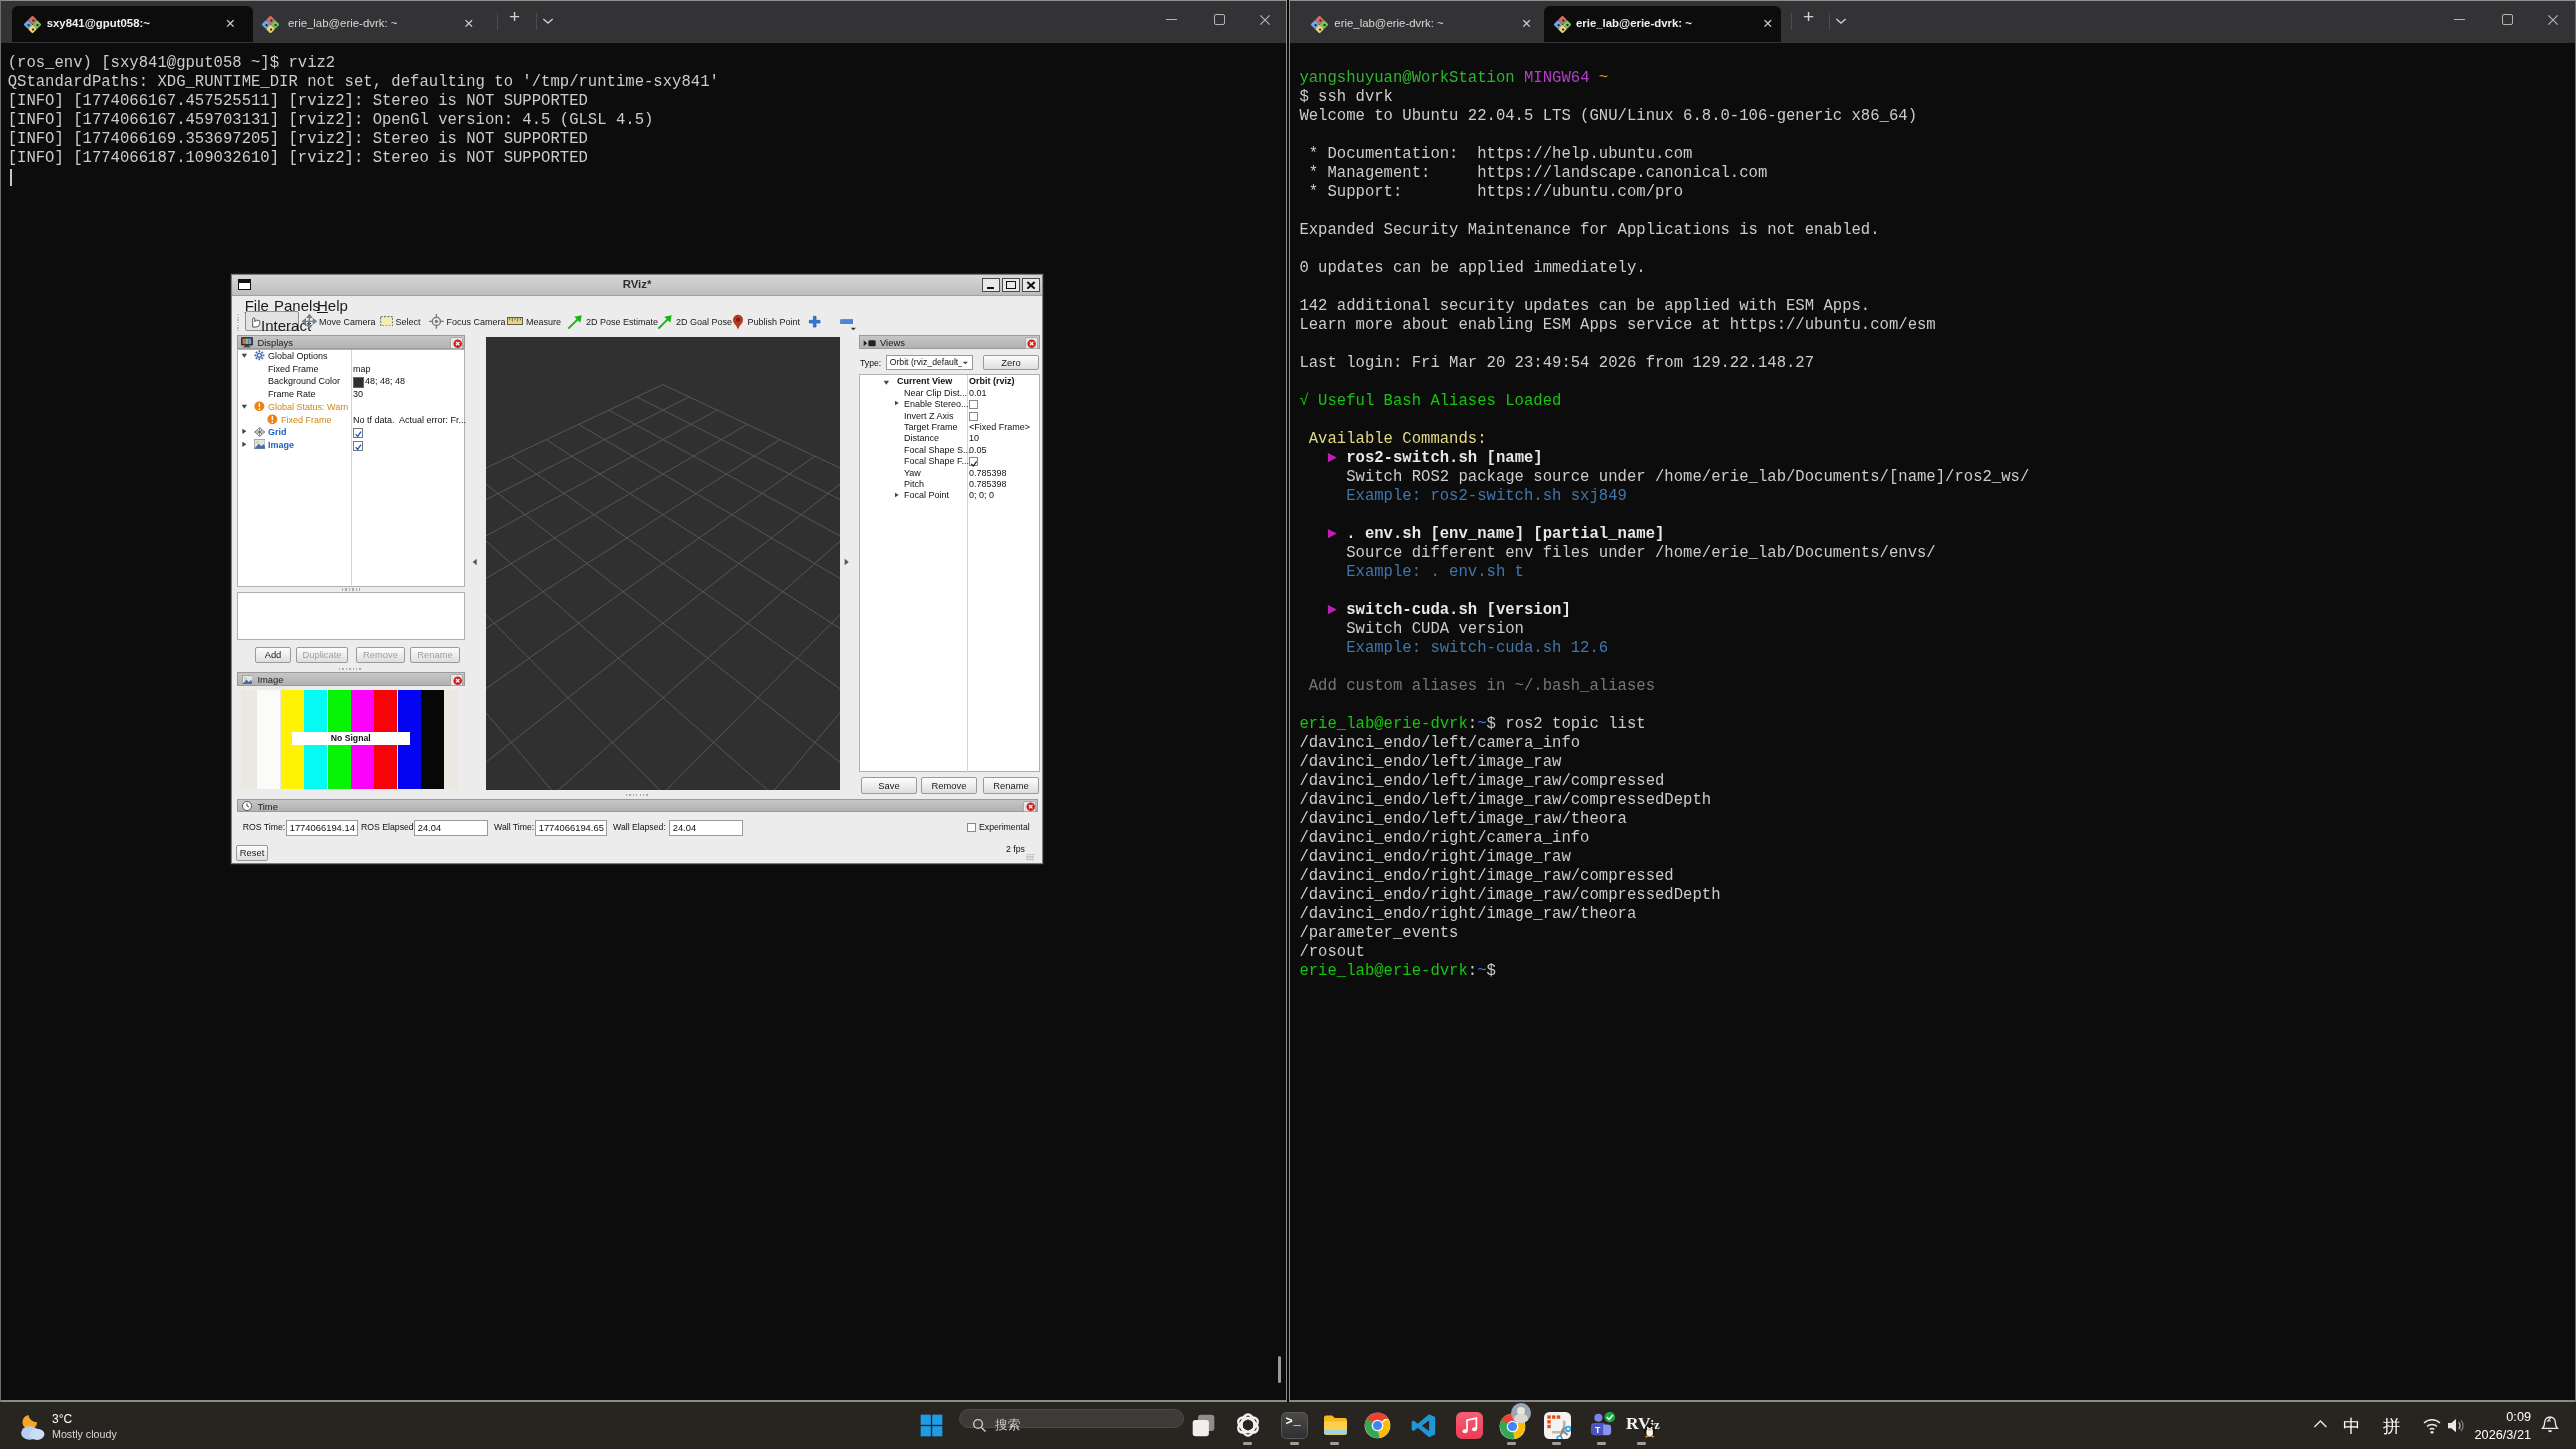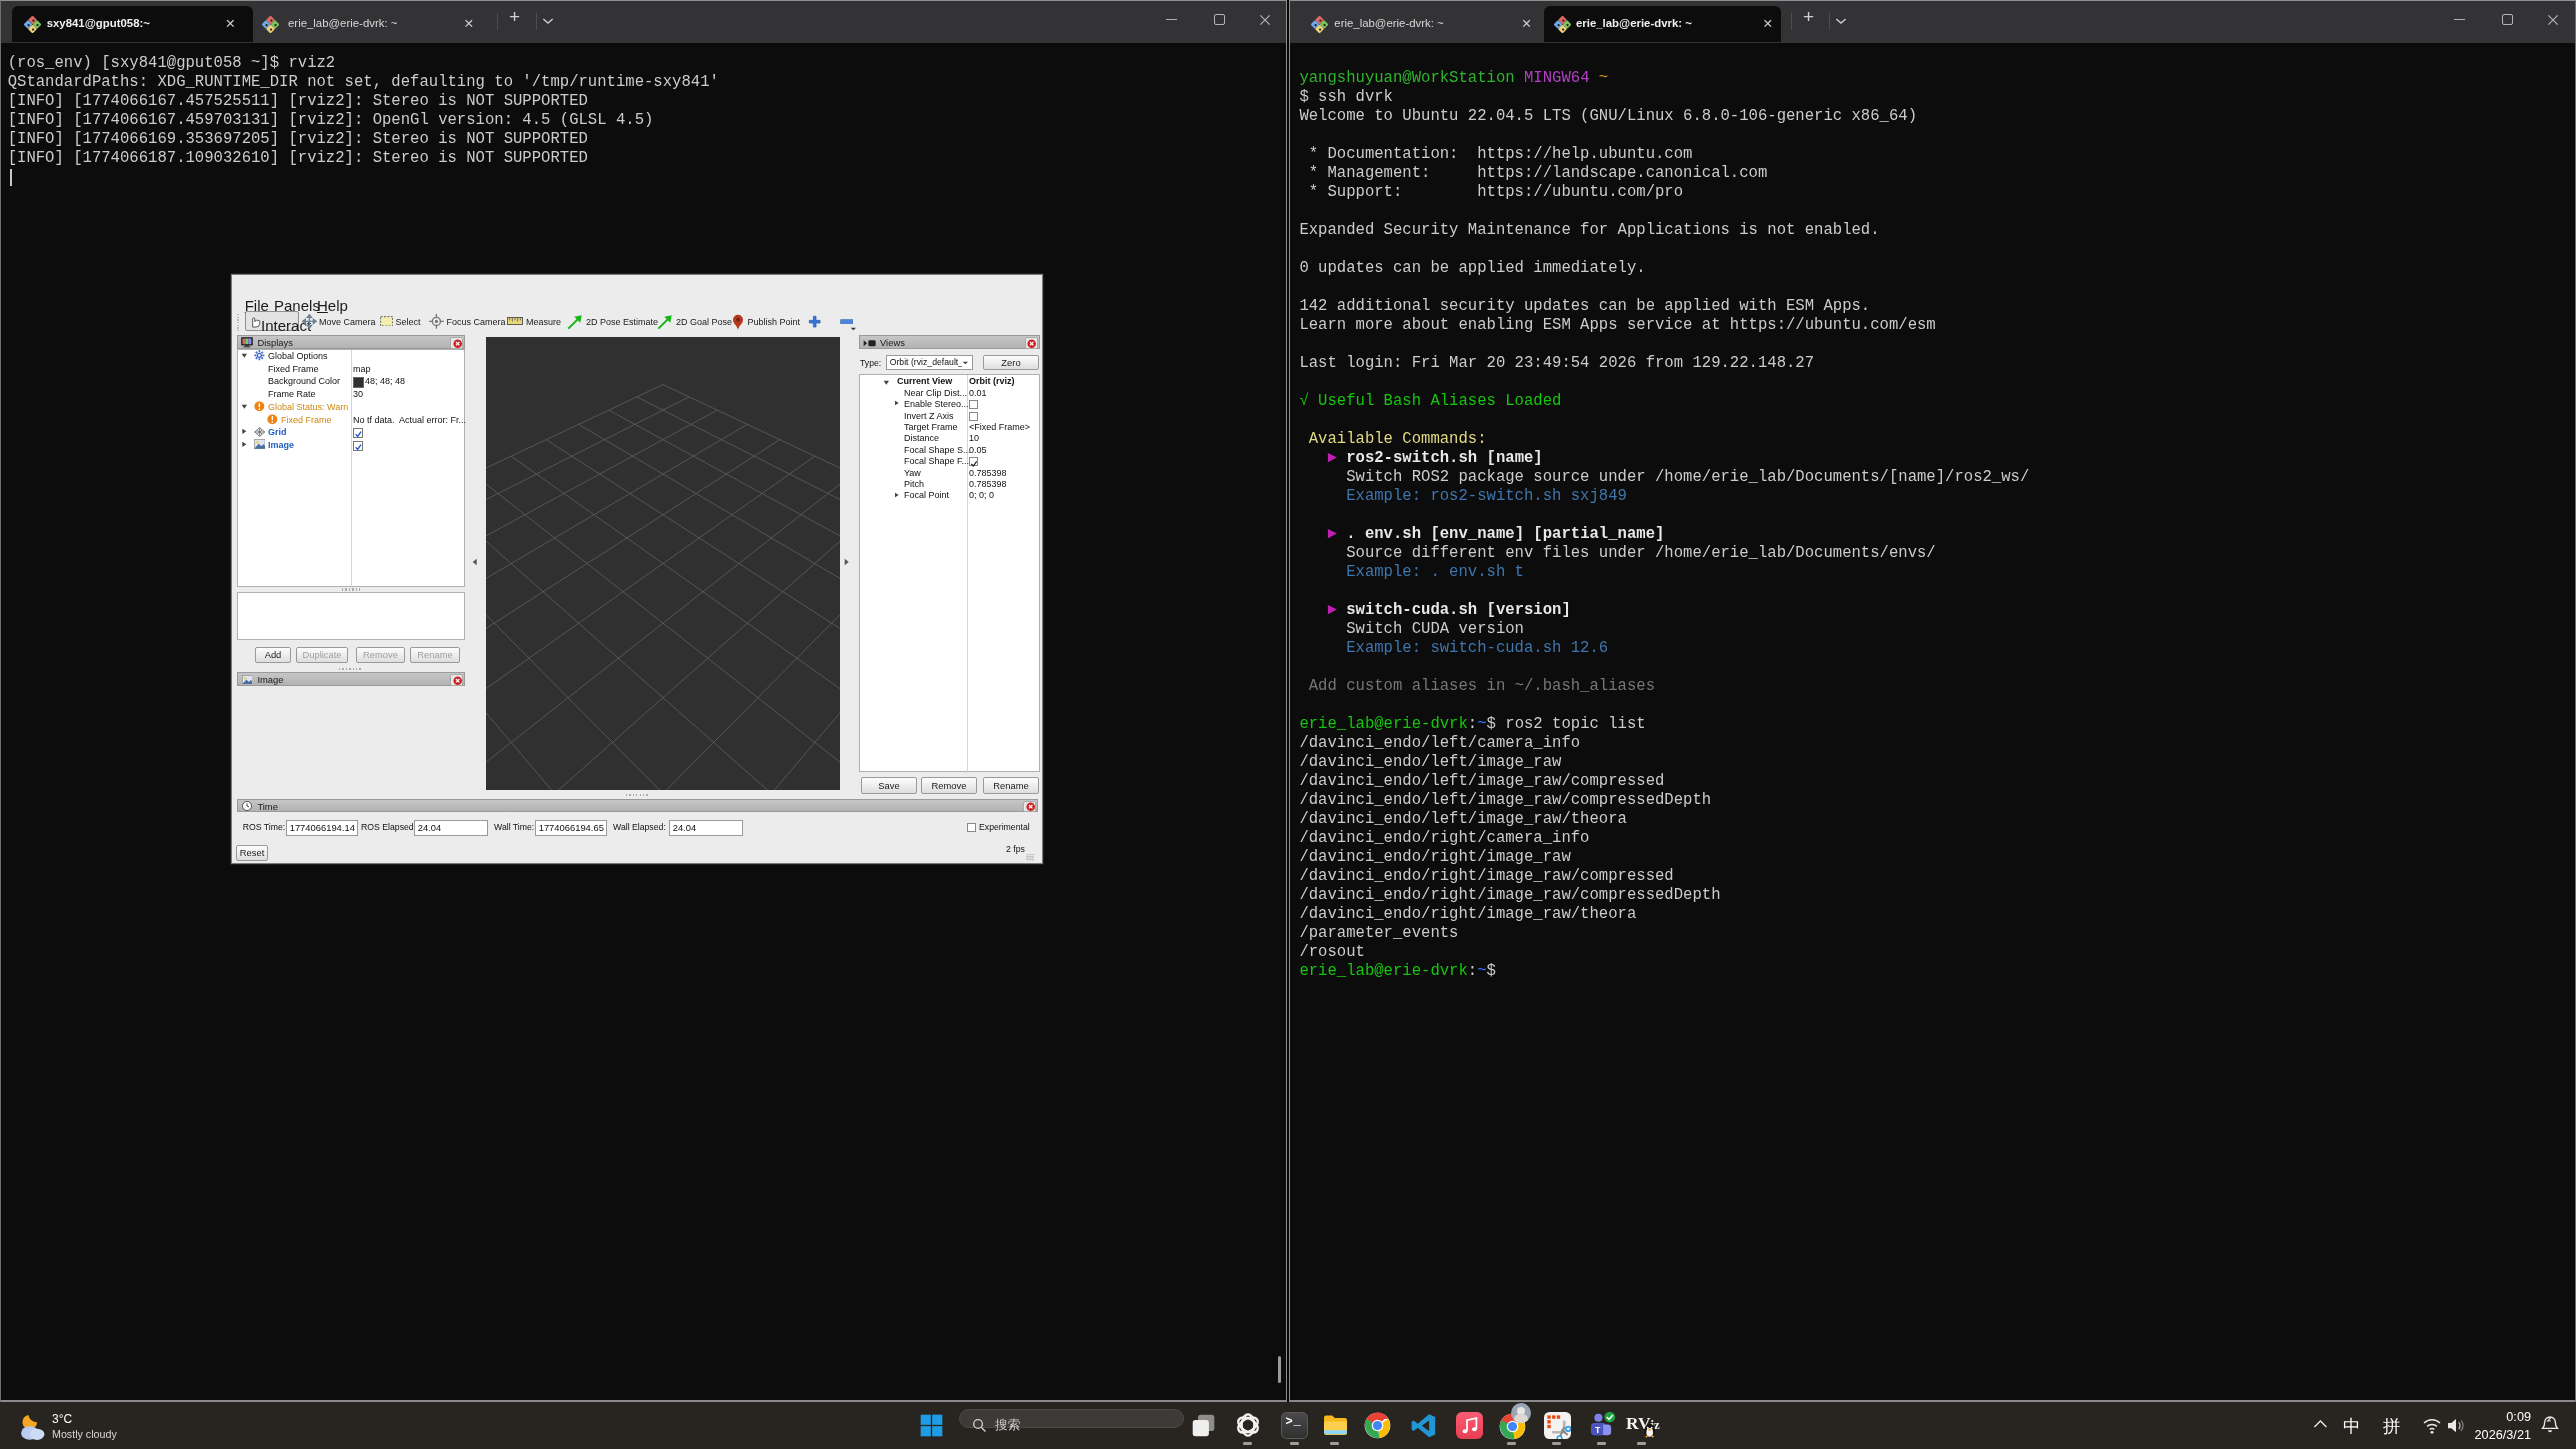--- a/index.html
+++ b/index.html
@@ -209,20 +209,37 @@
 /davinci_endo/right/image_raw/compressed
 /davinci_endo/right/image_raw/compressedDepth
 /davinci_endo/right/image_raw/theora
 /parameter_events
 /rosout
 <span class="G">erie_lab@erie-dvrk</span>:<span class="B">~</span>$ </pre>
 </div>
 
 <div id="rviz">
 
+  <div class="abs" style="left:0;top:0;width:810px;height:20px;background:linear-gradient(#d7d7d7,#bdbdbd);border-bottom:0.7px solid #a0a0a0;">
+    <div class="abs" style="left:6px;top:4px;width:13.4px;height:11.4px;background:#fff;border:1.3px solid #111;box-sizing:border-box;">
+          <div style="height:2.7px;background:#111;"></div>
+        </div>
+    <div class="abs" style="left:0;right:0;top:3.4px;text-align:center;font-size:11.4px;font-weight:bold;color:#2e2e2e;">RViz*</div>
+    <div class="abs" style="left:750px;top:3.4px;width:18px;height:13.4px;background:#e8e8e8;border:1.3px solid #4a4a4a;box-sizing:border-box;">
+          <div class="abs" style="left:4px;top:7.4px;width:7.4px;height:2px;background:#111;"></div>
+        </div>
+    <div class="abs" style="left:770px;top:3.4px;width:18px;height:13.4px;background:#e8e8e8;border:1.3px solid #4a4a4a;box-sizing:border-box;">
+          <div class="abs" style="left:3.4px;top:2px;width:8px;height:6px;border:1.7px solid #111;"></div>
+        </div>
+    <div class="abs" style="left:790px;top:3.4px;width:18px;height:13.4px;background:#e8e8e8;border:1.3px solid #4a4a4a;box-sizing:border-box;">
+          <svg class="abs" style="left:2.7px;top:1.3px;" width="10" height="8.7" viewBox="0 0 15 13">
+            <path d="M2 1.5 L13 11.5 M13 1.5 L2 11.5" stroke="#111" stroke-width="3"></path>
+          </svg>
+        </div>
+  </div>
 
   <div class="abs" style="left:0;top:20px;width:810px;height:16px;font-size:15px;color:#1a1a1a;">
     <span class="abs" style="left:12.7px;top:2px;"><u>F</u>ile</span>
     <span class="abs" style="left:42px;top:2px;"><u>P</u>anels</span>
     <span class="abs" style="left:85px;top:2px;"><u>H</u>elp</span>
   </div>
 
   <div class="abs" style="left:0;top:36px;width:810px;height:23.5px;">
     <div class="abs" style="left:4.7px;top:2.7px;width:2.7px;height:17.4px;background:repeating-linear-gradient(#bbb 0 1.3px,#ececec 1.3px 2.7px);"></div>
     <div class="abs" style="left:12.7px;top:0px;width:54px;height:20px;background:#e3e3e3;border:0.7px solid #8f8f8f;border-radius:2px;box-sizing:border-box;">
@@ -389,20 +406,31 @@
           <circle cx="5" cy="5" r="2" fill="#f0d060"></circle>
           <path d="M1 14 L7 7 L11 11 L14 8 L16.5 10.5 V14.5 H1 Z" fill="#4a6e9e"></path>
         </svg>
     <span class="ptitle" style="left:19px;">Image</span>
     <div class="pclose" style="left:212px;top:1.3px;">
           <svg width="9.4" height="9.4" viewBox="0 0 14 14">
             <circle cx="7" cy="7" r="6.4" fill="#cc2222"></circle>
             <path d="M4.4 4.4 L9.6 9.6 M9.6 4.4 L4.4 9.6" stroke="#fff" stroke-width="1.8"></path>
           </svg>
         </div>
+  </div>
+  <div class="abs" style="left:8.7px;top:415px;width:217px;height:99px;background:#ebe8e1;">
+    <div class="abs" style="left:16px;top:0;width:23.5px;height:99px;background:#fbfbf9;"></div>
+    <div class="abs" style="left:40px;top:0;width:23.5px;height:99px;background:#fdf303;"></div>
+    <div class="abs" style="left:63px;top:0;width:23.5px;height:99px;background:#04faf3;"></div>
+    <div class="abs" style="left:87px;top:0;width:23.5px;height:99px;background:#07f407;"></div>
+    <div class="abs" style="left:110px;top:0;width:23.5px;height:99px;background:#fb02fb;"></div>
+    <div class="abs" style="left:133px;top:0;width:23.5px;height:99px;background:#f60408;"></div>
+    <div class="abs" style="left:157px;top:0;width:23.5px;height:99px;background:#0404f2;"></div>
+    <div class="abs" style="left:180px;top:0;width:23.5px;height:99px;background:#070707;"></div>
+    <div class="abs" style="left:51px;top:42px;width:118px;height:13.4px;background:#fff;text-align:center;font-size:8.7px;font-weight:bold;color:#111;line-height:13.4px;">No Signal</div>
   </div>
 
   <div class="abs" style="left:254px;top:62px;width:354px;height:453px;background:#303030;overflow:hidden;">
     <svg width="354" height="453" viewBox="0 0 528 676" style="position:absolute;left:0;top:0;">
       <g stroke="#5d5f61" stroke-width="1.2" fill="none">
       <line x1="264.0" y1="71.0" x2="830.4" y2="338.0"></line>
       <line x1="264.0" y1="71.0" x2="-302.4" y2="338.0"></line>
       <line x1="224.9" y1="89.4" x2="800.6" y2="380.2"></line>
       <line x1="303.1" y1="89.4" x2="-272.6" y2="380.2"></line>
       <line x1="183.1" y1="109.1" x2="767.5" y2="427.0"></line>

